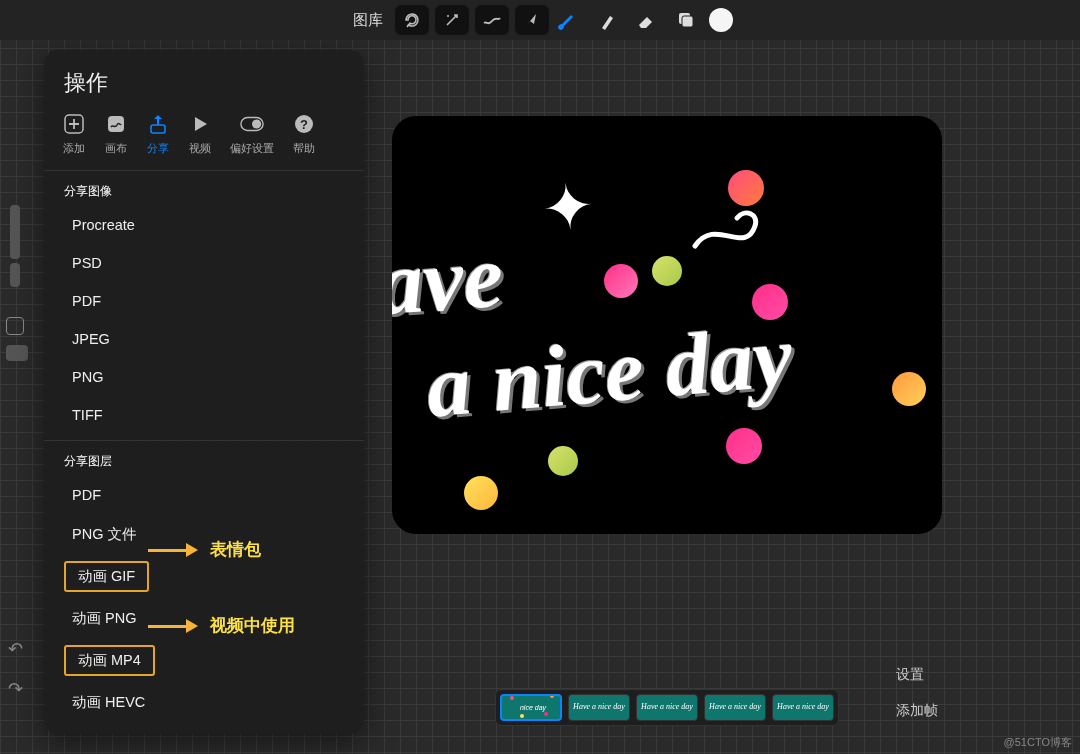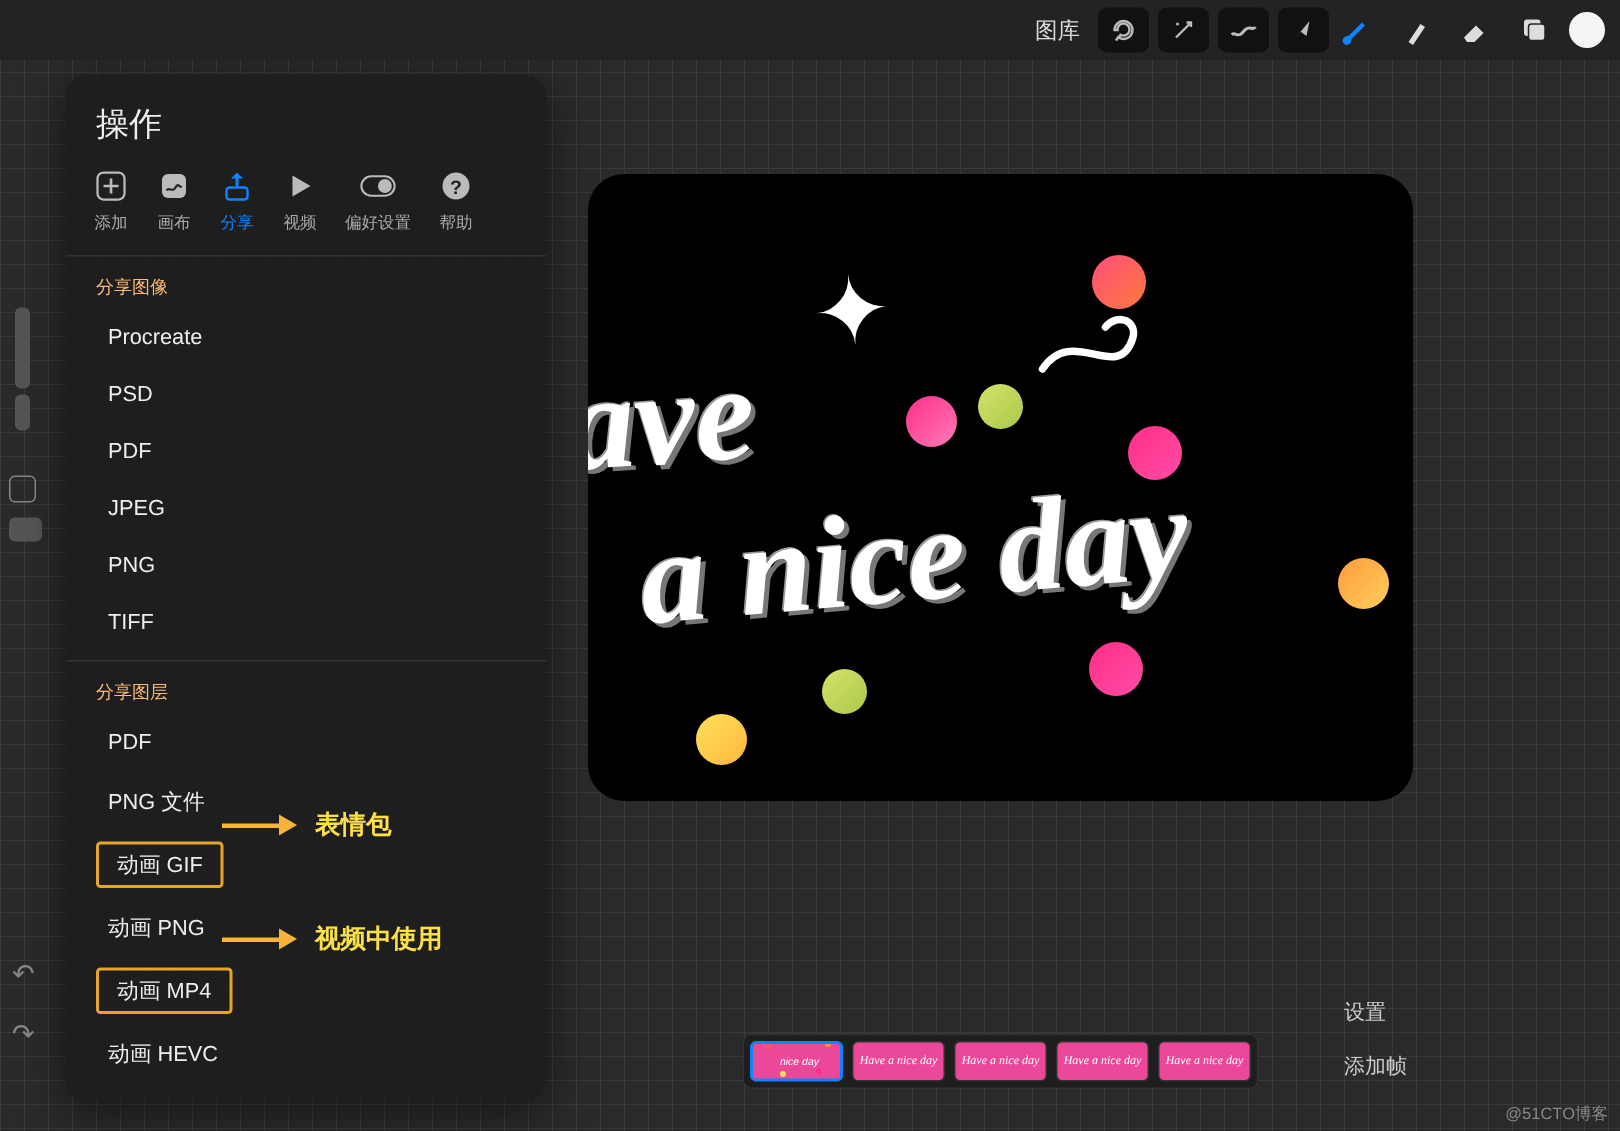--- a/index.html
+++ b/index.html
@@ -4,21 +4,21 @@
 <style>
   * { margin:0; padding:0; box-sizing:border-box; font-family:-apple-system, "Helvetica Neue", Arial, "PingFang SC", sans-serif; }
   body { width:1080px; height:754px; background:#1a1a1a; color:#fff; position:relative; overflow:hidden; }
   .grid-bg { position:absolute; inset:0;
     background-color:#2a2a2a;
     background-image:
       linear-gradient(#3a3a3a 1px, transparent 1px),
       linear-gradient(90deg, #3a3a3a 1px, transparent 1px);
     background-size:16px 16px;
   }
-  .topbar { position:absolute; top:0; left:0; right:0; height:40px; background:#232323; display:flex; align-items:center; padding:0 10px; justify-content:flex-end; z-index:5; }
+  .topbar { position:absolute; top:0; left:0; right:0; height:40px; background:#232323; display:flex; align-items:center; padding:0 10px; justify-content:center; z-index:5; }
   .tb-left, .tb-right { display:flex; align-items:center; gap:6px; }
   .tb-btn { width:34px; height:30px; display:flex; align-items:center; justify-content:center; color:#bbb; border-radius:6px; font-size:16px; }
   .tb-btn.dark { background:#111; }
   .tb-lib { width:auto; padding:0 6px; font-size:15px; color:#ddd; }
   .tb-active { color:#0a84ff; }
   .avatar { width:24px; height:24px; border-radius:50%; background:#f5f5f5; }
   .left-rail { position:absolute; left:2px; top:205px; width:26px; z-index:3; }
   .rail-seg { width:10px; height:54px; background:#555; border-radius:4px; margin-left:8px; }
   .rail-seg.short { height:24px; margin-top:4px; }
   .rail-square { width:18px; height:18px; border:1.5px solid #888; border-radius:4px; margin:30px 0 10px 4px; }
@@ -26,38 +26,38 @@
   .undo { position:absolute; left:8px; bottom:94px; color:#888; font-size:18px; z-index:3;}
   .redo { position:absolute; left:8px; bottom:54px; color:#888; font-size:18px; z-index:3;}
   .panel { position:absolute; left:44px; top:50px; width:320px; bottom:20px; background:rgba(30,30,30,0.96); border-radius:14px; z-index:4; padding:18px 0 0 0; color:#eee; box-shadow:0 6px 30px rgba(0,0,0,0.5); overflow:hidden;}
   .panel-title { font-size:22px; font-weight:400; padding:0 20px 10px 20px; }
   .tabrow { display:flex; gap:18px; padding:4px 18px 8px 18px; }
   .tab { display:flex; flex-direction:column; align-items:center; gap:5px; }
   .tab .ic { width:24px; height:24px; display:flex; align-items:center; justify-content:center; color:#bbb; }
   .tab.active .ic { color:#0a84ff; }
   .tab .lbl { font-size:11px; color:#aaa; }
   .tab.active .lbl { color:#0a84ff; }
-  .section-h { font-size:12px; color:#fdba74; padding:12px 20px 6px 20px; border-top:0.5px solid #333; margin-top:6px;}
+  .section-h { font-size:12px; color:#ffffff; padding:12px 20px 6px 20px; border-top:0.5px solid #333; margin-top:6px;}
   .row { font-size:14.5px; color:#eee; padding:11px 22px 11px 28px; position:relative;}
   .row.hl { display:inline-block; margin-left:20px; padding:4px 12px; border:2px solid #e6a528; border-radius:3px; }
   .annot { position:absolute; display:flex; align-items:center; gap:12px; z-index:6; }
   .arrow { width:50px; height:10px; position:relative; }
   .arrow::before { content:""; position:absolute; top:4px; left:0; right:10px; height:3px; background:#f6b53a; }
   .arrow::after { content:""; position:absolute; right:0; top:-2px; border-left:12px solid #f6b53a; border-top:7px solid transparent; border-bottom:7px solid transparent; }
   .annot-txt { font-size:17px; font-weight:600; color:#fde047; }
   .canvas { position:absolute; left:392px; top:116px; width:550px; height:418px; background:#000; border-radius:24px; overflow:hidden; z-index:2; }
   .dot { position:absolute; border-radius:50%; }
   .star { position:absolute; left:150px; top:55px; color:#fff; font-size:62px; transform:rotate(-6deg); }
   .swirl { position:absolute; left:298px; top:80px; width:80px; height:60px; }
   .txt-have { position:absolute; left:-14px; top:112px; color:#fff; font-size:90px; font-family:"Brush Script MT","Segoe Script",cursive; font-style:italic; font-weight:700; text-shadow:3px 3px 0 #777, -1px -1px 0 #999; transform:rotate(-4deg);}
   .txt-nice { position:absolute; left:34px; top:205px; color:#fff; font-size:88px; font-family:"Brush Script MT","Segoe Script",cursive; font-style:italic; font-weight:700; text-shadow:3px 3px 0 #777, -1px -1px 0 #999; transform:rotate(-5deg);}
   .timeline { position:absolute; left:392px; bottom:20px; width:550px; height:64px; display:flex; align-items:center; justify-content:flex-end; gap:18px; z-index:2;}
   .tl-act { display:flex; gap:18px; font-size:14px; color:#ccc; position:absolute; right:4px; top:-4px;flex-direction:column;}
   .frames { display:flex; gap:6px; padding:4px; border:1px solid #333; border-radius:6px; background:#1e1e1e; margin:0 auto; margin-top:10px;}
-  .frame { width:62px; height:27px; background:#ec4899; border-radius:4px; border:1px solid #333; position:relative; overflow:hidden;}
+  .frame { width:62px; height:27px; background:#0f766e; border-radius:4px; border:1px solid #333; position:relative; overflow:hidden;}
   .frame.sel { border:2px solid #0a84ff; }
   .frame .mini { position:absolute; inset:0; display:flex; align-items:center; justify-content:center; font-family:"Brush Script MT",cursive; font-style:italic; color:#fff; font-size:8px; line-height:1; text-align:center;}
   .watermark { position:absolute; right:8px; bottom:4px; font-size:11px; color:#888; z-index:7;}
   svg { display:block; }
 </style>
 </head>
 <body>
 
 <div class="grid-bg"></div>
 

